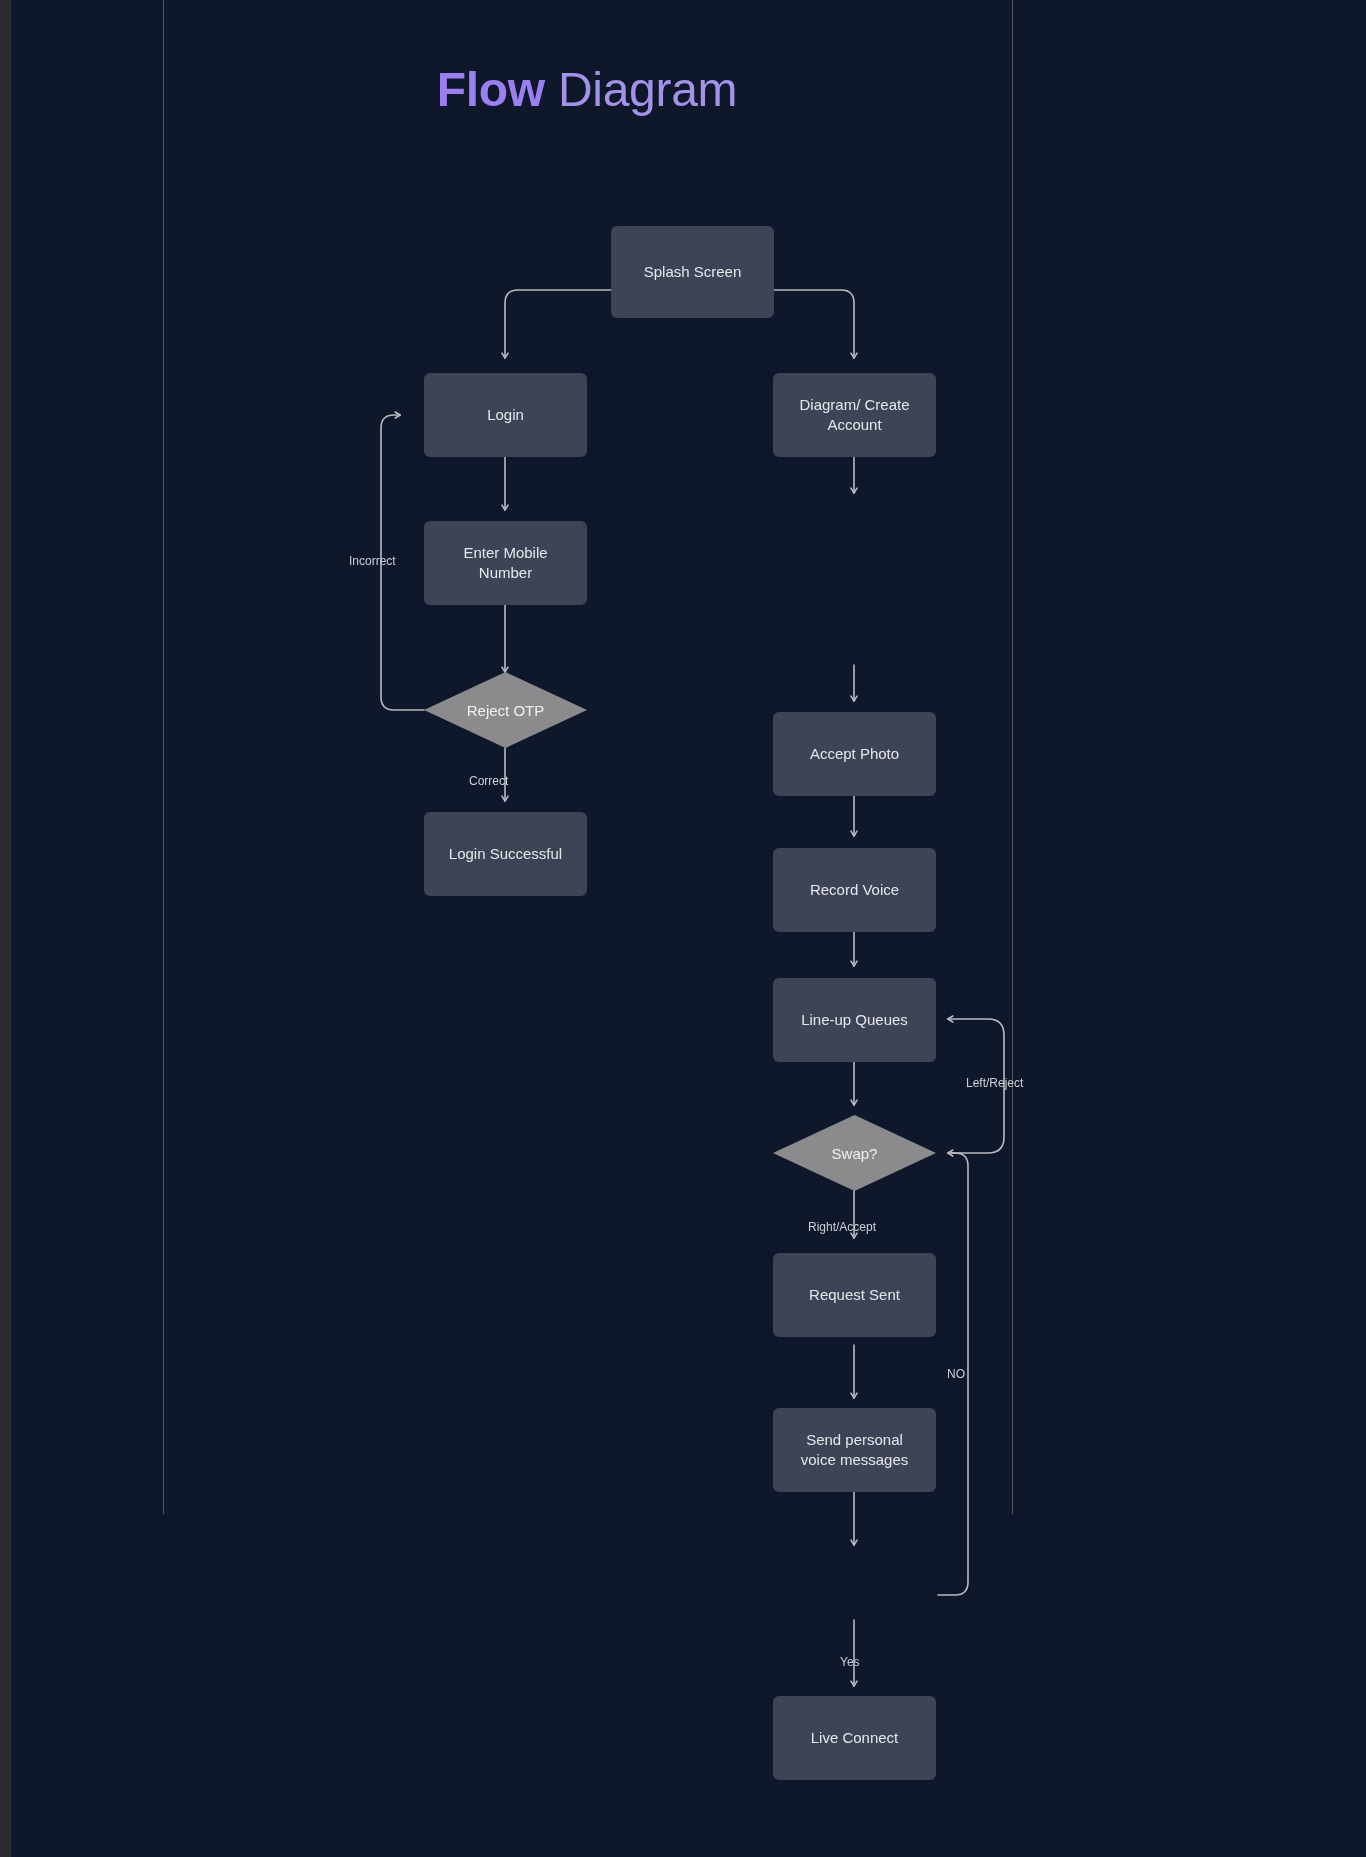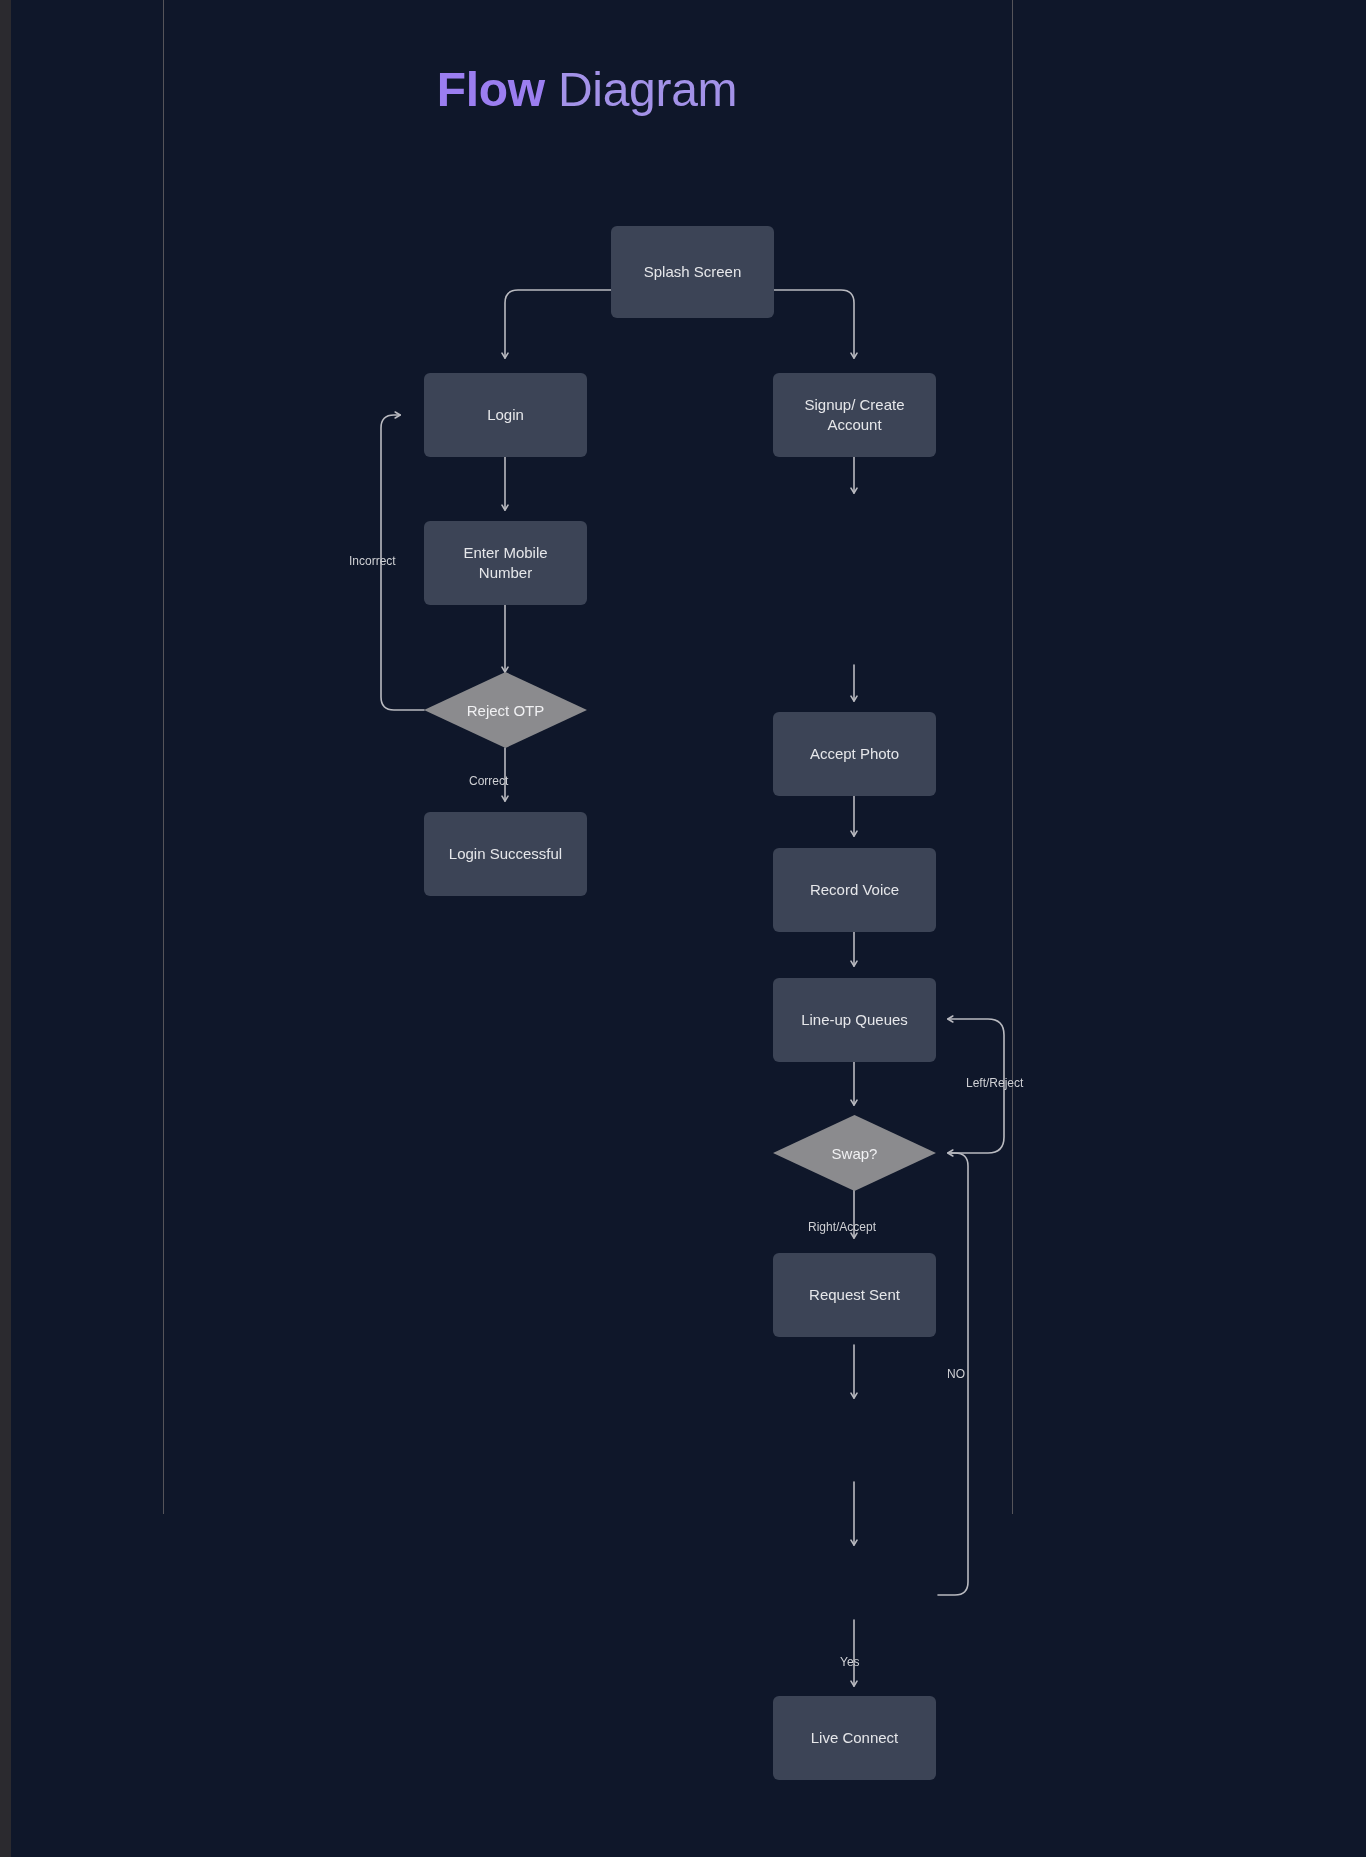--- a/index.html
+++ b/index.html
@@ -154,21 +154,21 @@
 
   <div class="diamond" style="left:413px; top:672px; width:163px; height:76px;">
     <span>Reject OTP</span>
   </div>
 
   <div class="node" style="left:413px; top:812px; width:163px; height:84px;">
     <span>Login Successful</span>
   </div>
 
   <div class="node" style="left:762px; top:373px; width:163px; height:84px;">
-    <span>Signup/ Create
+    <span>Diagram/ Create
 Account</span>
   </div>
 
 
   <div class="node" style="left:762px; top:712px; width:163px; height:84px;">
     <span>Accept Photo</span>
   </div>
 
   <div class="node" style="left:762px; top:848px; width:163px; height:84px;justify-content:center;">
     <span>Record Voice</span>
@@ -179,20 +179,24 @@
   </div>
 
   <div class="diamond" style="left:762px; top:1115px; width:163px; height:76px;">
     <span>Swap?</span>
   </div>
 
   <div class="node" style="left:762px; top:1253px; width:163px; height:84px;">
     <span>Request Sent</span>
   </div>
 
+  <div class="node" style="left:762px; top:1408px; width:163px; height:84px;">
+    <span>Send personal
+voice messages</span>
+  </div>
 
 
   <div class="node" style="left:762px; top:1696px; width:163px; height:84px;">
     <span>Live Connect</span>
   </div>
 
   <div class="edge-label" style="left:338px; top:554px;">Incorrect</div>
   <div class="edge-label" style="left:458px; top:774px;text-align:center;">Correct</div>
   <div class="edge-label" style="left:955px; top:1076px;">Left/Reject</div>
   <div class="edge-label" style="left:797px; top:1220px;">Right/Accept</div>

